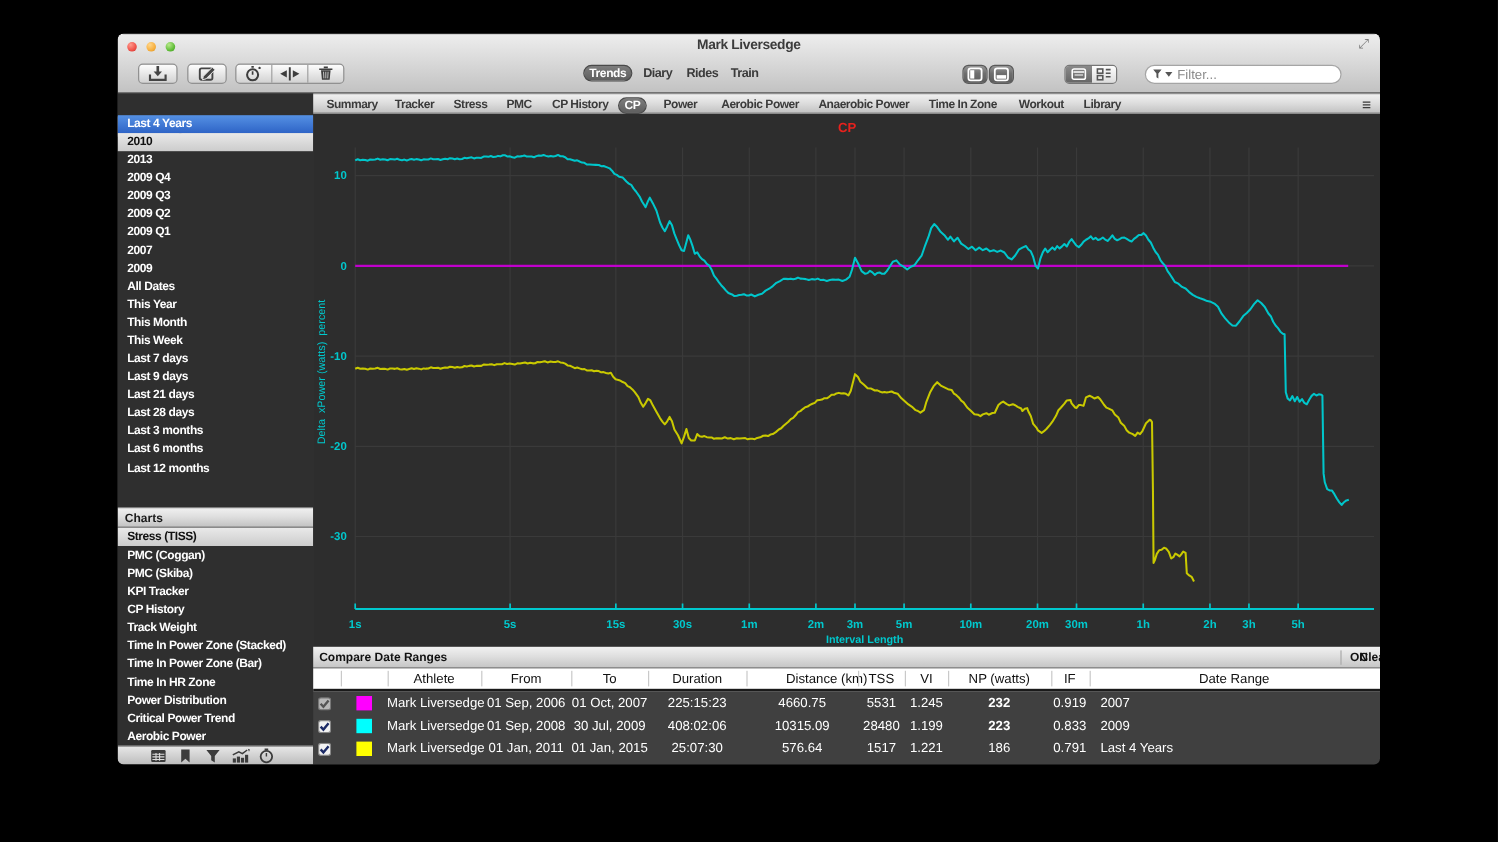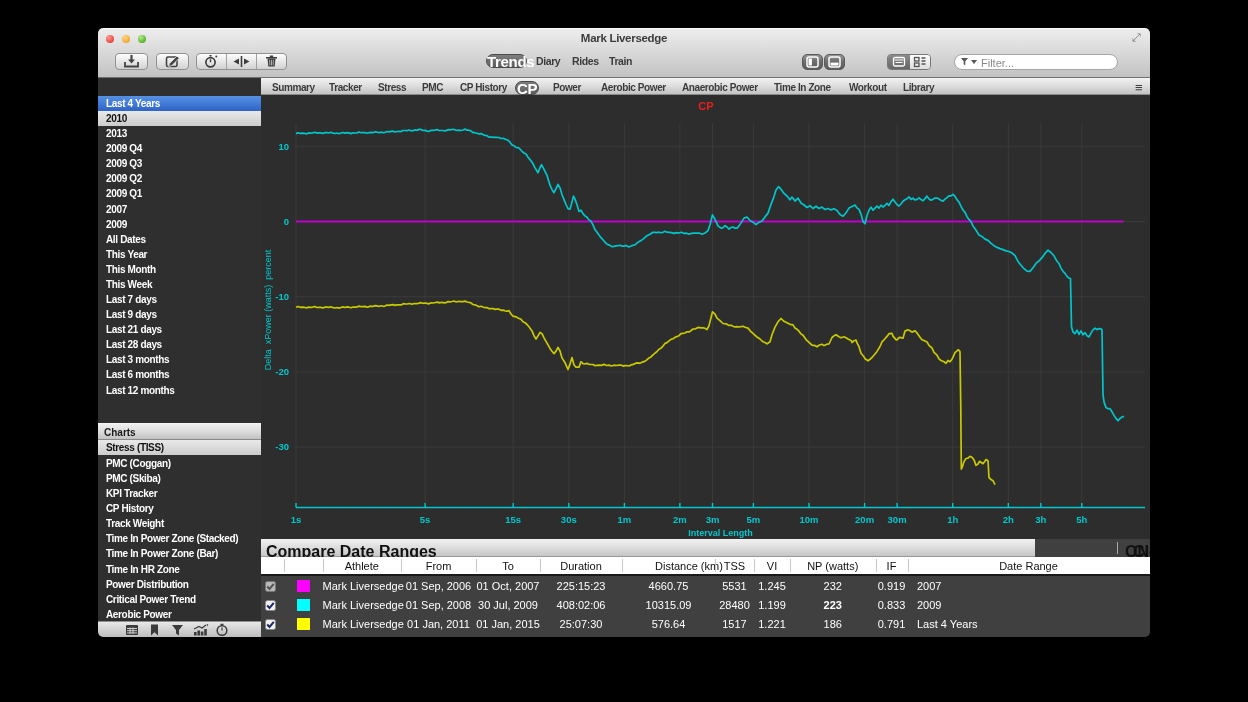--- a/index.html
+++ b/index.html
@@ -8,21 +8,21 @@
 #win{position:absolute;left:98px;top:28px;width:1052px;height:609px;border-radius:5px;
 overflow:hidden;background:#404040;}
 .abs{position:absolute;}
 #chrome{left:0;top:0;width:1052px;height:50px;
 background:linear-gradient(#ededed,#dadada 45%,#c2c2c2);border-bottom:1px solid #6f6f6f;
 border-top:1px solid #f8f8f8;border-radius:5px 5px 0 0;}
 .tl{width:8px;height:8px;border-radius:50%;top:6px;}
 .btn{height:17px;border:1px solid #919191;border-radius:4px;
 background:linear-gradient(#fdfdfd,#e8e8e8 48%,#d2d2d2);top:24px;}
 .pill{background:linear-gradient(#7d7d7d,#5e5e5e);border:1px solid #4a4a4a;border-radius:8px;
-color:#fff;font-weight:bold;font-size:15px;letter-spacing:-0.3px;text-align:center;}
+color:#fff;font-weight:bold;font-size:10px;letter-spacing:-0.3px;text-align:center;}
 .tbtxt{font-weight:bold;font-size:10.5px;letter-spacing:-0.4px;color:#3b3b3b;top:27px;}
 .darkbtn{border:1px solid #5a5a5a;border-radius:5px;
 background:linear-gradient(#969696,#6e6e6e 45%,#5c5c5c);top:25px;height:16px;}
 
 #sidebar{left:0;top:50px;width:163px;height:559px;background:#2f2f2f;}
 .shead{left:0;width:163px;height:17px;background:linear-gradient(#efefef,#dedede 45%,#c2c2c2);
 border-top:1px solid #f5f5f5;border-bottom:1px solid #8a8a8a;font-size:10px;font-weight:bold;
 color:#1a1a1a;padding:2px 0 0 6px;line-height:13px;}
 .srow{left:0;width:163px;height:15.08px;color:#fff;font-size:10px;letter-spacing:-0.35px;
 font-weight:bold;padding-left:8px;line-height:15px;white-space:nowrap;}
@@ -33,23 +33,23 @@
 background:linear-gradient(#e8e8e8,#d4d4d4 45%,#bdbdbd);border-top:1px solid #909090;
 border-radius:0 0 0 5px;}
 
 #tabbar{left:163px;top:50px;width:889px;height:17px;
 background:linear-gradient(#efefef,#dedede 45%,#c2c2c2);border-top:1px solid #f5f5f5;
 border-bottom:1px solid #8a8a8a;}
 .tab{position:absolute;top:3px;font-size:10px;letter-spacing:-0.4px;font-weight:bold;color:#3b3b3b;white-space:nowrap;}
 
 #chart{left:163px;top:67px;width:889px;height:444px;background:#2d2d2d;}
 
-#cmpbar{left:163px;top:511px;width:774px;height:18px;
+#cmpbar{left:163px;top:511px;width:889px;height:18px;
 background:linear-gradient(#efefef,#dedede 45%,#c6c6c6);border-top:1px solid #f0f0f0;
-border-bottom:1px solid #999;font-size:16px;font-weight:bold;color:#111;}
+border-bottom:1px solid #999;font-size:10px;font-weight:bold;color:#111;}
 #thead{left:163px;top:529px;width:889px;height:19px;background:#fff;border-bottom:2px solid #1a1a1a;
 font-size:11px;color:#111;}
 .th{position:absolute;top:3px;text-align:center;white-space:nowrap;}
 .tsep{position:absolute;top:2px;bottom:2px;width:1px;background:#c9c9c9;}
 .trow{left:163px;width:889px;height:19px;color:#fff;font-size:11px;}
 .td{position:absolute;top:3px;text-align:center;white-space:nowrap;}
 .cbx{position:absolute;top:4px;left:4px;width:11px;height:11px;}
 .swatch{position:absolute;top:3.5px;left:36px;width:13px;height:12px;}
 </style>
 </head>
@@ -330,21 +330,21 @@
           <path d="M2.2 5.5 L4.5 8 L8.8 2.8" stroke="#555" stroke-width="2" fill="none"></path>
         </svg>
         <div class="swatch" style="background:#ff00ff;"></div>
         <div class="td" style="left:61.5px;width:78.5px;">Mark Liversedge</div>
         <div class="td" style="left:140px;width:75px;">01 Sep, 2006</div>
         <div class="td" style="left:215px;width:64px;">01 Oct, 2007</div>
         <div class="td" style="left:279px;width:82px;">225:15:23</div>
         <div class="td" style="left:361px;width:93px;">4660.75</div>
         <div class="td" style="left:454px;width:39px;">5531</div>
         <div class="td" style="left:493px;width:36px;">1.245</div>
-        <div class="td" style="left:529px;width:85.5px;">232</div>
+        <div class="td" style="left:529px;width:85.5px;font-weight:bold;">232</div>
         <div class="td" style="left:614.5px;width:32px;">0.919</div>
         <div class="td" style="left:656px;width:240px;text-align:left;">2007</div>
       </div>
       <div class="abs trow" style="top:567.5px;">
         <svg class="cbx" viewBox="0 0 11 11">
           <rect x="0.5" y="0.5" width="10" height="10" rx="2" fill="#f2f2f2" stroke="#888"></rect>
           <path d="M2.2 5.5 L4.5 8 L8.8 2.8" stroke="#1c2b66" stroke-width="2" fill="none"></path>
         </svg>
         <div class="swatch" style="background:#00ffff;"></div>
         <div class="td" style="left:61.5px;width:78.5px;">Mark Liversedge</div>

